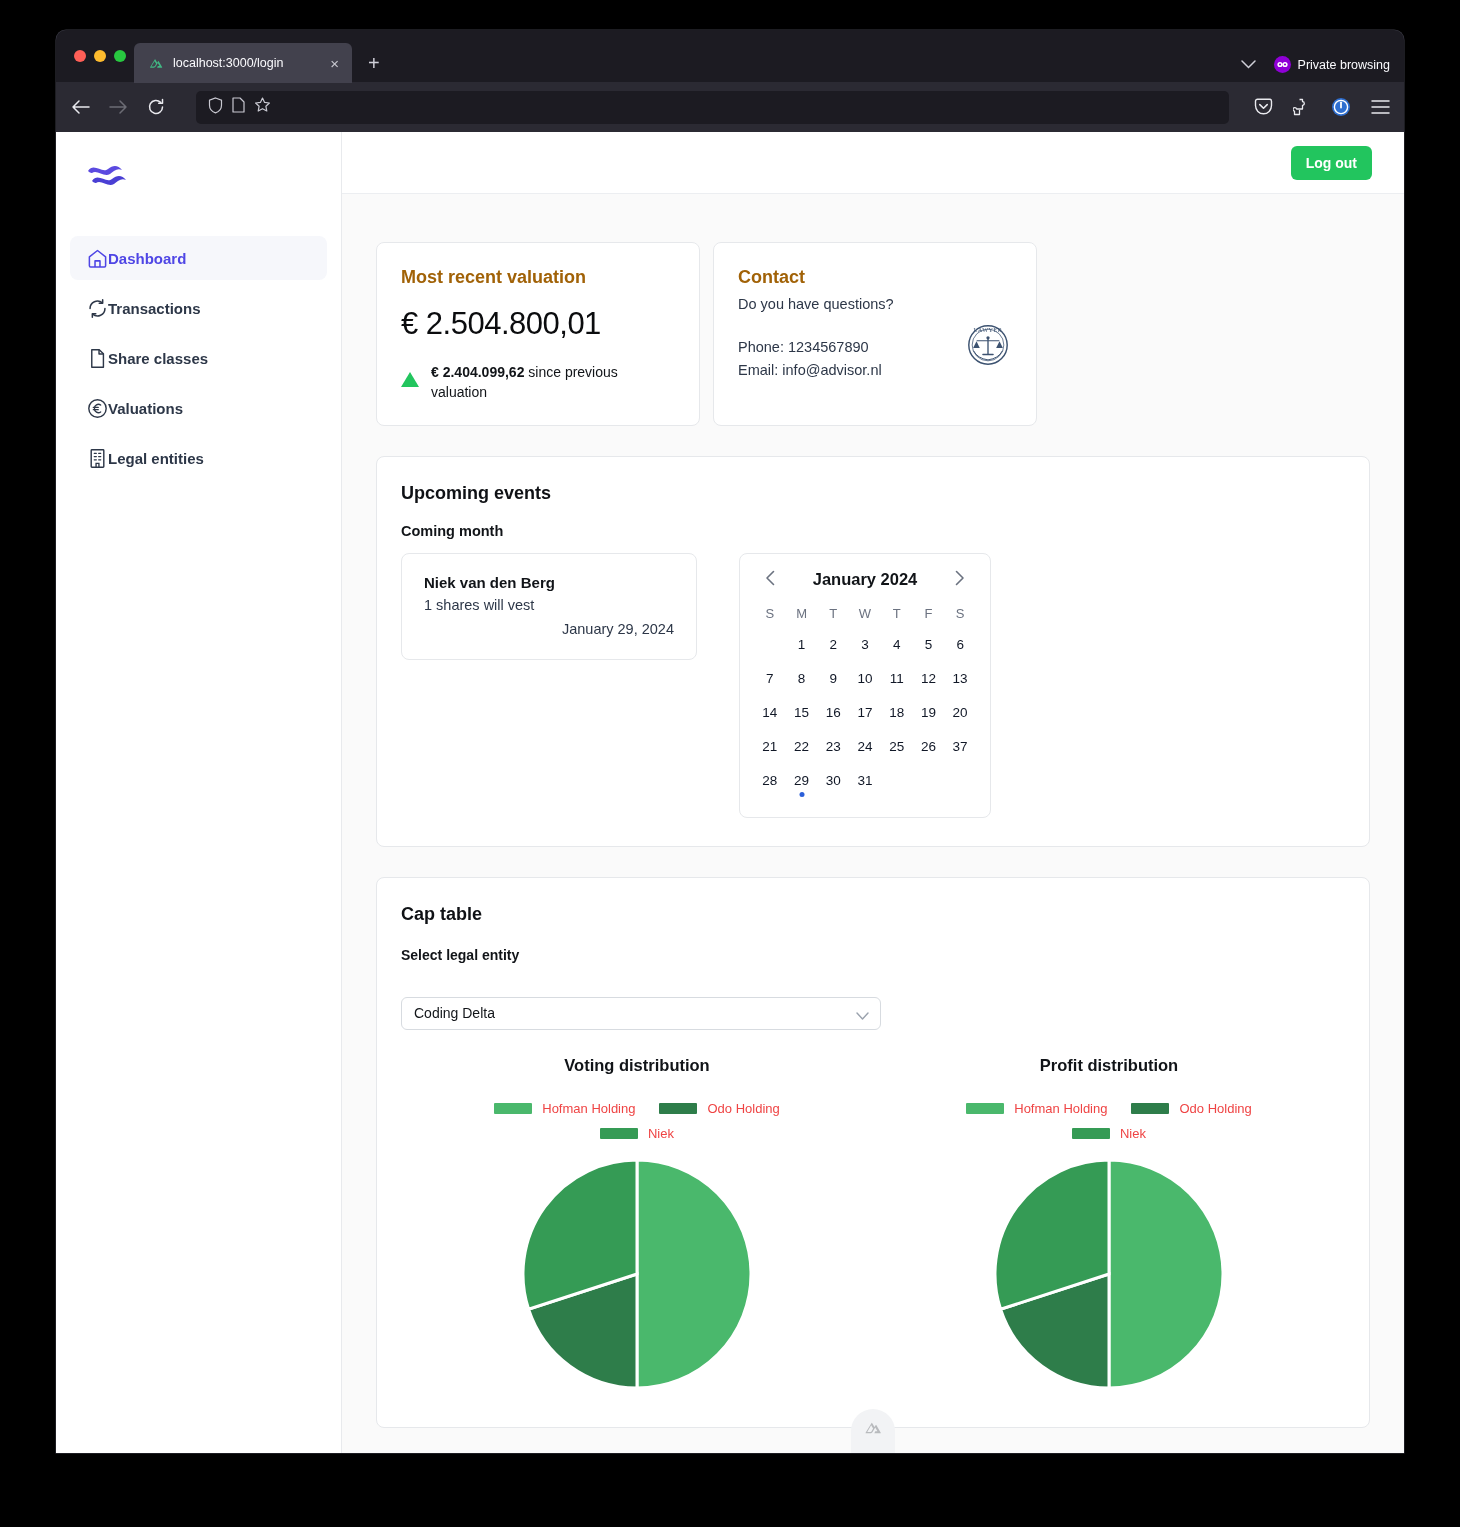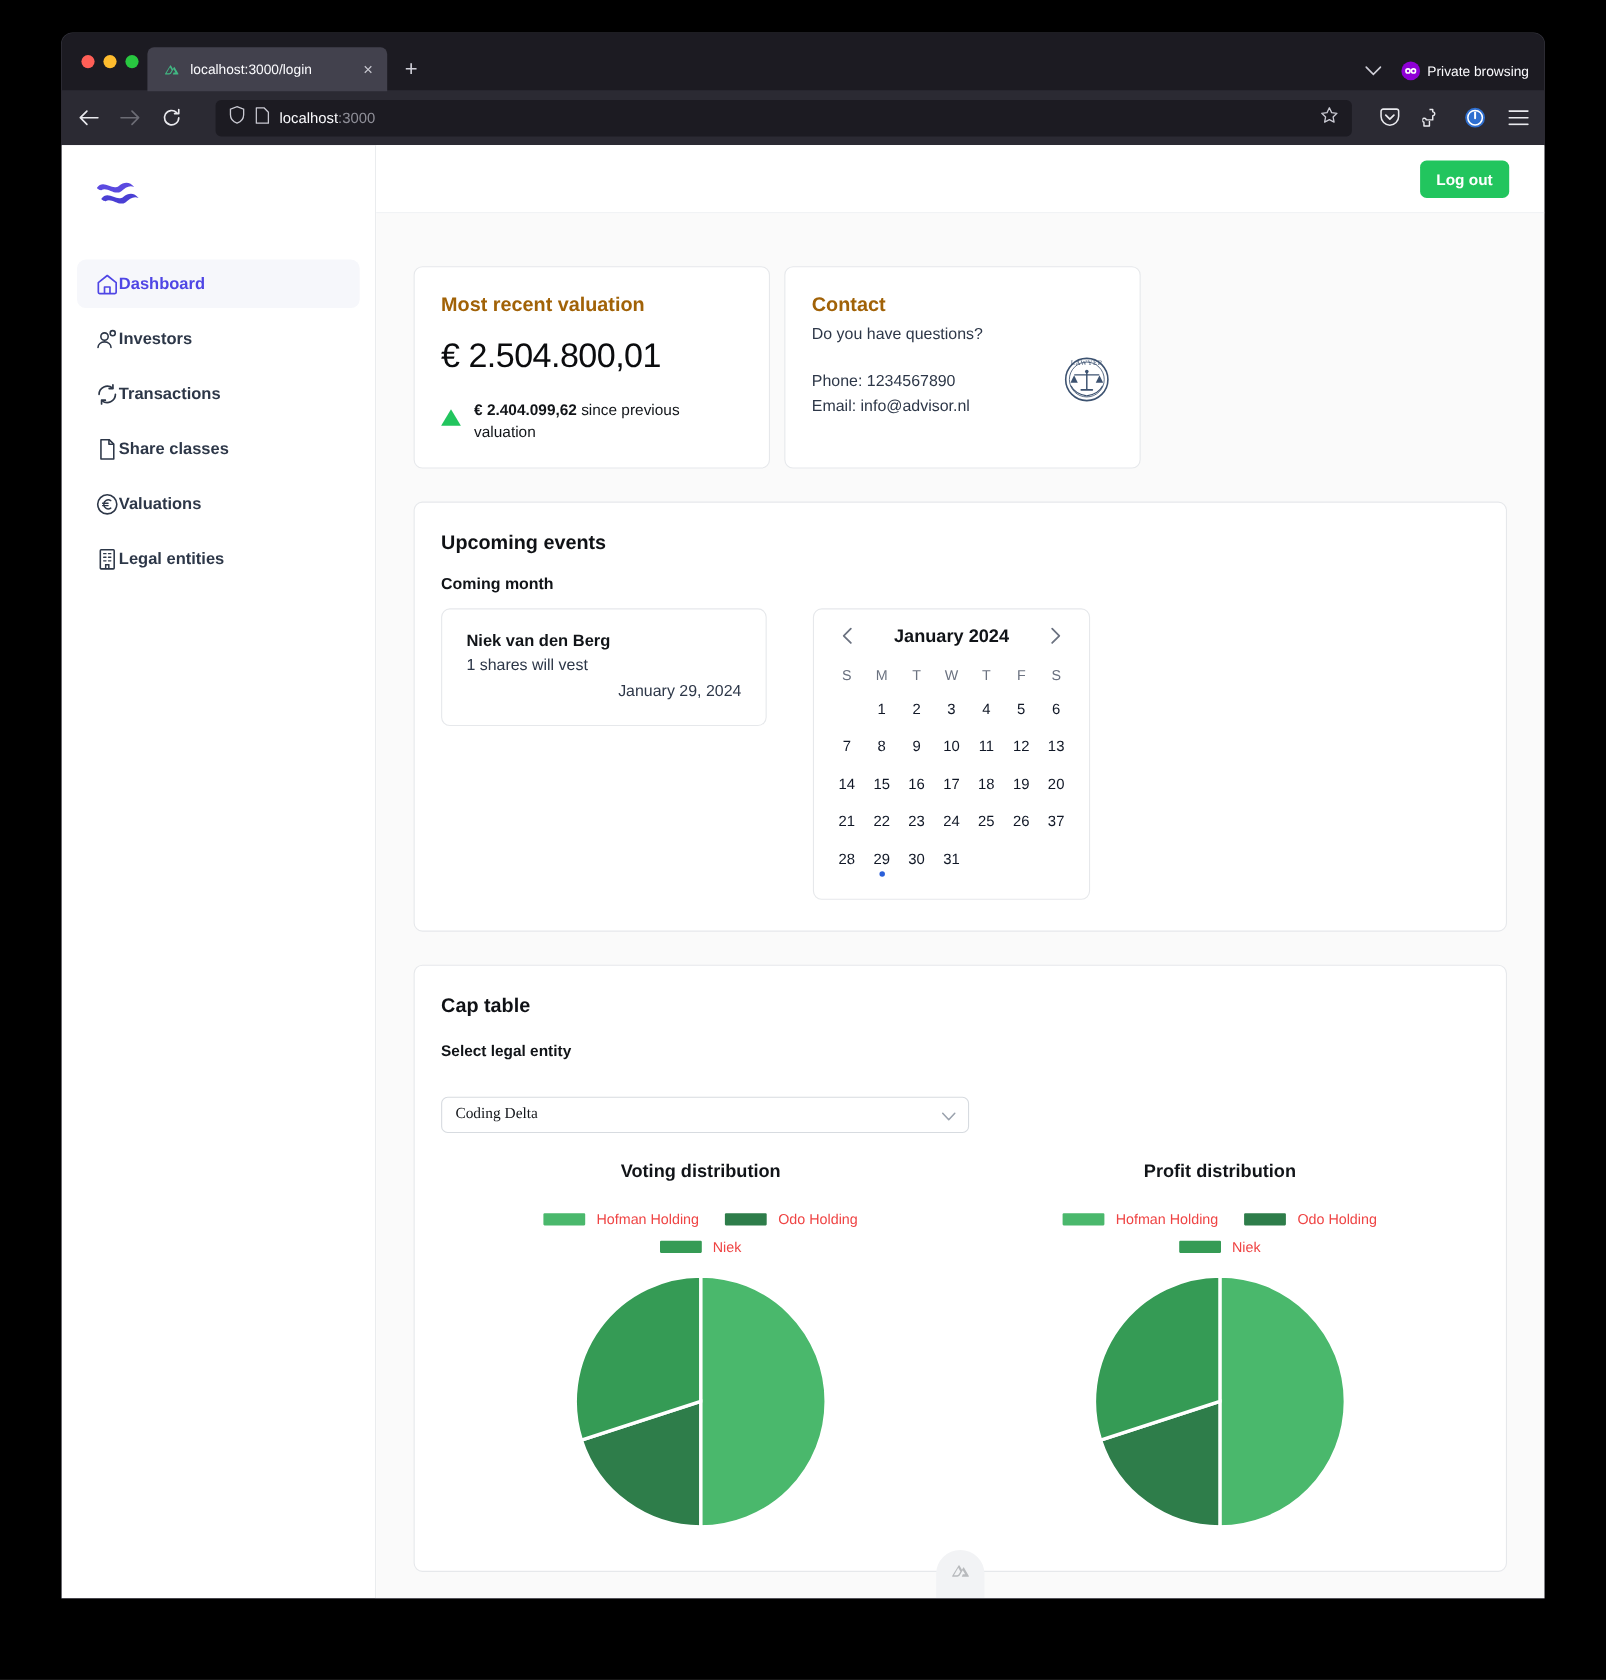--- a/index.html
+++ b/index.html
@@ -235,21 +235,21 @@
     width: 100%;
     height: 33px;
     border: 1px solid #d7dbe0;
     border-radius: 6px;
     background: #fff;
     font-size: 14px;
     color: #111418;
     padding: 0 34px 0 12px;
     display: flex;
     align-items: center;
-    font-family: Liberation Serif, serif;
+    font-family: Liberation Sans, sans-serif;
     margin-top: 34px;
   }
   .select-chev { position: absolute; right: 12px; top: 10px; color: #9aa2ad; pointer-events: none; }
 
   .charts-row { display: flex; margin-top: 26px; }
   .chart-col { flex: 1; display: flex; flex-direction: column; align-items: center; }
   .chart-title { font-size: 16.5px; font-weight: 700; color: #111418; }
   .legend { margin-top: 26px; display: flex; flex-wrap: wrap; justify-content: center; gap: 10px 24px; width: 330px; }
   .legend-item { display: flex; align-items: center; gap: 10px; }
   .swatch { width: 38px; height: 11px; border-radius: 1px; }
@@ -331,21 +331,20 @@
       <span>
         <svg width="15" height="17" viewBox="0 0 15 17" fill="none">
             <path d="M7.5 1l6 2.2v5.1c0 3.6-2.5 6.4-6 7.6-3.5-1.2-6-4-6-7.6V3.2L7.5 1z" stroke="#c9c9d2" stroke-width="1.2"></path>
           </svg>
       </span>
       <span>
         <svg width="13" height="16" viewBox="0 0 13 16" fill="none">
             <path d="M1 1h7l4 4v10H1V1z" stroke="#c9c9d2" stroke-width="1.2" stroke-linejoin="round"></path>
           </svg>
       </span>
-      <span class="urltext"><b>localhost</b><span>:3000</span></span>
       <span>
         <svg width="17" height="16" viewBox="0 0 17 16" fill="none">
             <path d="M8.5 1l2.1 4.4 4.8.6-3.5 3.3.9 4.7-4.3-2.3-4.3 2.3.9-4.7L1.6 6l4.8-.6L8.5 1z" stroke="#c9c9d2" stroke-width="1.2" stroke-linejoin="round"></path>
           </svg>
       </span>
     </div>
 
     <div class="navbar-right">
       <span class="navbtn">
         <svg width="19" height="18" viewBox="0 0 19 18" fill="none">
@@ -388,30 +387,20 @@
         <div class="nav-item active">
           <span class="nic">
             <svg width="21" height="21" viewBox="0 0 22 22" fill="none">
                 <path d="M2.5 9.3L11 2.6l8.5 6.7v9.3a1.2 1.2 0 0 1-1.2 1.2H3.7a1.2 1.2 0 0 1-1.2-1.2V9.3z" stroke="currentColor" stroke-width="1.6" stroke-linejoin="round"></path>
                 <path d="M8.4 19.8v-6.3h5.2v6.3" stroke="currentColor" stroke-width="1.6" stroke-linejoin="round"></path>
               </svg>
           </span>
           <span>Dashboard</span>
         </div>
 
-        <div class="nav-item">
-          <span class="nic">
-            <svg width="21" height="21" viewBox="0 0 22 22" fill="none">
-                <circle cx="8.4" cy="8.3" r="3.5" stroke="currentColor" stroke-width="1.5"></circle>
-                <path d="M2.2 18.8c0-3.1 2.8-5.4 6.2-5.4s6.2 2.3 6.2 5.4" stroke="currentColor" stroke-width="1.5" stroke-linecap="round"></path>
-                <circle cx="16.2" cy="5.1" r="2.4" stroke="currentColor" stroke-width="1.5"></circle>
-              </svg>
-          </span>
-          <span>Investors</span>
-        </div>
 
         <div class="nav-item">
           <span class="nic">
             <svg width="21" height="21" viewBox="0 0 22 22" fill="none">
                 <path d="M3.2 11a7.8 7.8 0 0 1 12.9-5.9" stroke="currentColor" stroke-width="1.6" stroke-linecap="round"></path>
                 <path d="M18.8 11a7.8 7.8 0 0 1-12.9 5.9" stroke="currentColor" stroke-width="1.6" stroke-linecap="round"></path>
                 <path d="M16.4 1.9v3.6h-3.6M5.6 20.1v-3.6h3.6" stroke="currentColor" stroke-width="1.6" stroke-linecap="round" stroke-linejoin="round"></path>
               </svg>
           </span>
           <span>Transactions</span>

